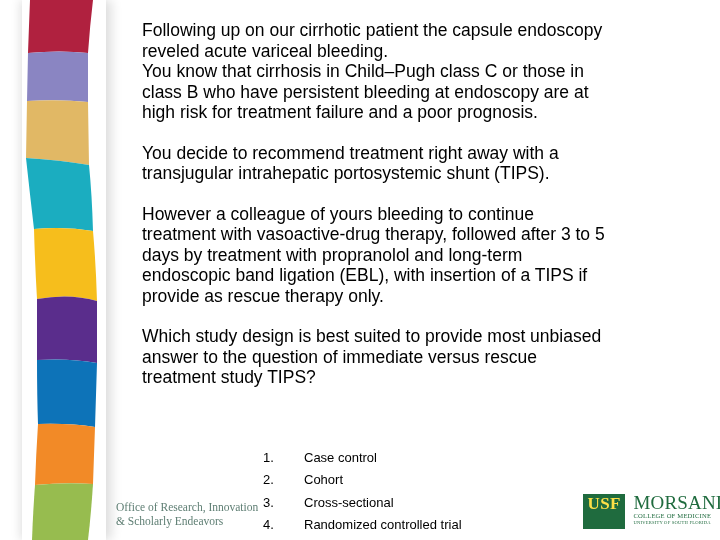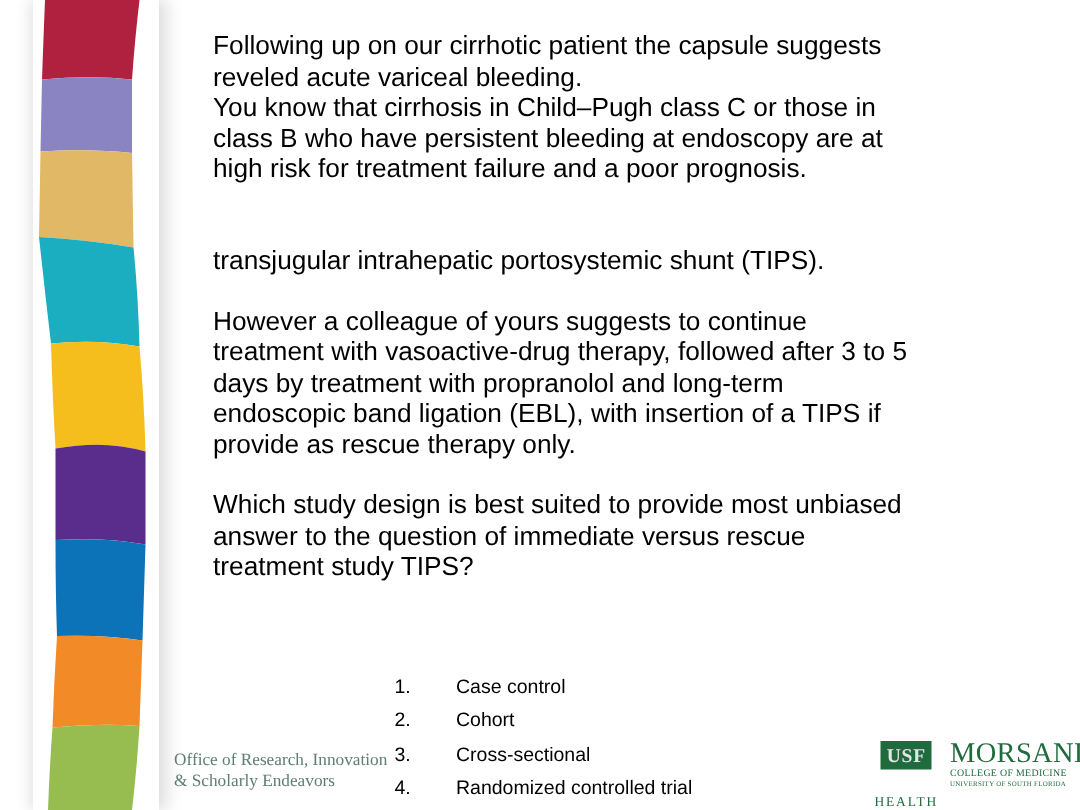--- a/index.html
+++ b/index.html
@@ -76,26 +76,26 @@
       display: flex;
       align-items: flex-start;
     }
     .usf-box {
       display: flex;
       flex-direction: column;
       align-items: center;
     }
     .usf-mark {
       background: #1f6b3e;
-      color: #e5e5e5;
+      color: #fde047;
       font-family: "Liberation Serif", serif;
       font-weight: bold;
-      font-size: 13px;
+      font-size: 17px;
       line-height: 18px;
-      padding: 1px 4px 0 4px;
+      padding: 1px 4px 16px 4px;
       letter-spacing: 0.5px;
     }
     .usf-health {
       color: #1f6b3e;
       font-family: "Liberation Serif", serif;
       font-size: 9px;
       line-height: 11px;
       letter-spacing: 1.2px;
       margin-top: 16px;
     }
@@ -135,32 +135,32 @@
     <path d="M34 229 Q65 226 93 231 Q96 265 97 301 Q70 293 37 299 Q35 265 34 229 Z" fill="#f6be1c"></path>
     <path d="M37 299 Q70 293 97 301 L97 363 Q70 358 37 360 Z" fill="#5a2d8c"></path>
     <path d="M37 360 Q70 358 97 363 Q96 395 95 427 Q70 423 38 424 Q37 395 37 360 Z" fill="#0d73b8"></path>
     <path d="M38 424 Q70 423 95 427 Q94 455 93 484 Q65 482 35 485 Q36 455 38 424 Z" fill="#f28a27"></path>
     <path d="M35 485 Q65 482 93 484 Q91 515 88 540 L32 540 Q33 512 35 485 Z" fill="#97bc4f"></path>
   </svg>
 </div>
 
 <div class="slide-text">
   <p class="para">
-    <span>Following up on our cirrhotic patient the capsule suggests</span><br>
+    <span>Following up on our cirrhotic patient the capsule endoscopy</span><br>
     <span>reveled acute variceal bleeding.</span><br>
     <span>You know that cirrhosis in Child–Pugh class C or those in</span><br>
     <span>class B who have persistent bleeding at endoscopy are at</span><br>
     <span>high risk for treatment failure and a poor prognosis.</span>
   </p>
   <p class="para">
-    <br>
+    <span>You decide to recommend treatment right away with a</span><br>
     <span>transjugular intrahepatic portosystemic shunt (TIPS).</span>
   </p>
   <p class="para">
-    <span>However a colleague of yours suggests to continue</span><br>
+    <span>However a colleague of yours bleeding to continue</span><br>
     <span>treatment with vasoactive-drug therapy, followed after 3 to 5</span><br>
     <span>days by treatment with propranolol  and long-term</span><br>
     <span>endoscopic band ligation (EBL), with insertion of a TIPS if</span><br>
     <span>provide as rescue therapy only.</span>
   </p>
   <p class="para tight">
     <span>Which study design is best suited to provide most unbiased</span><br>
     <span>answer to the question of immediate versus rescue</span><br>
     <span>treatment study TIPS?</span>
   </p>

